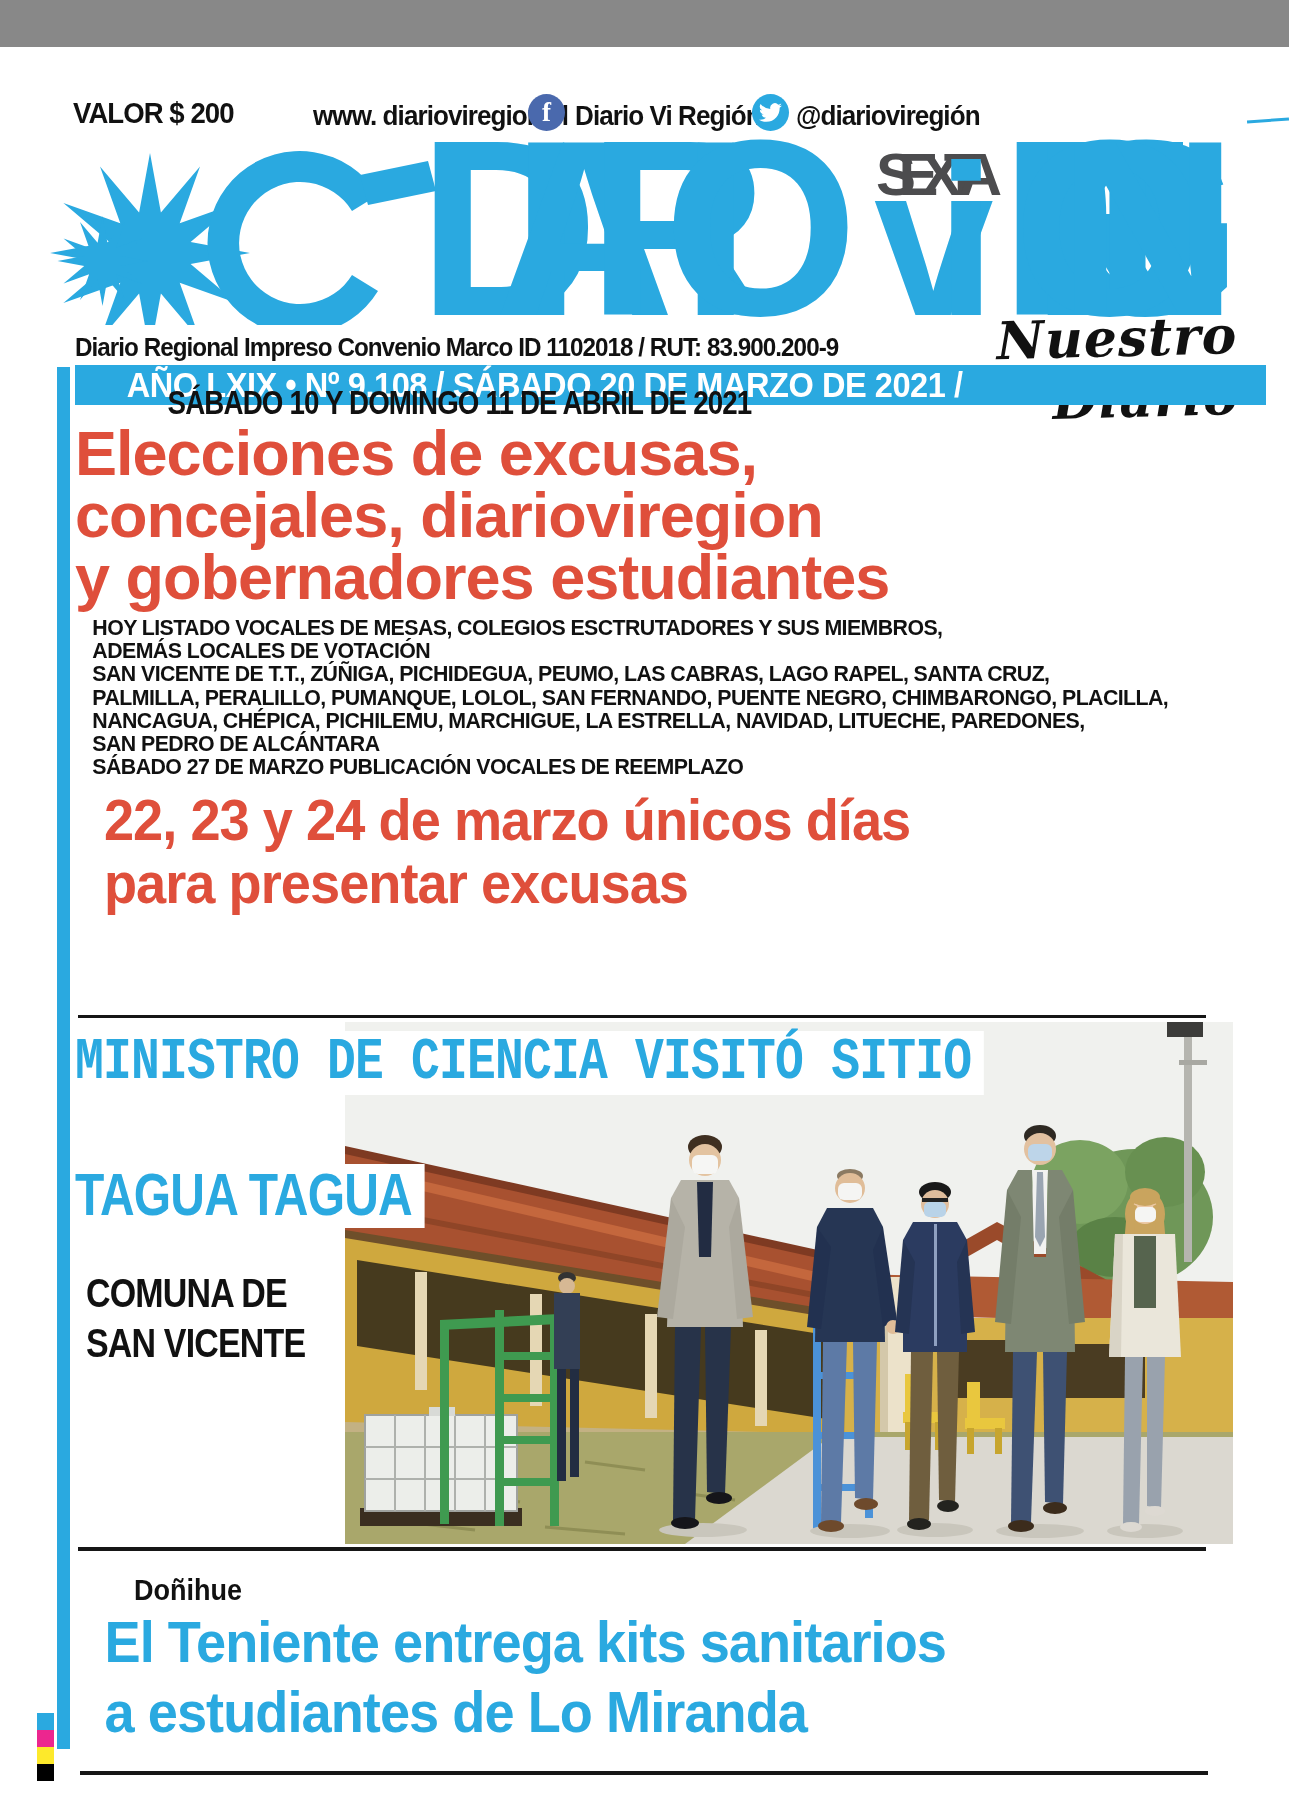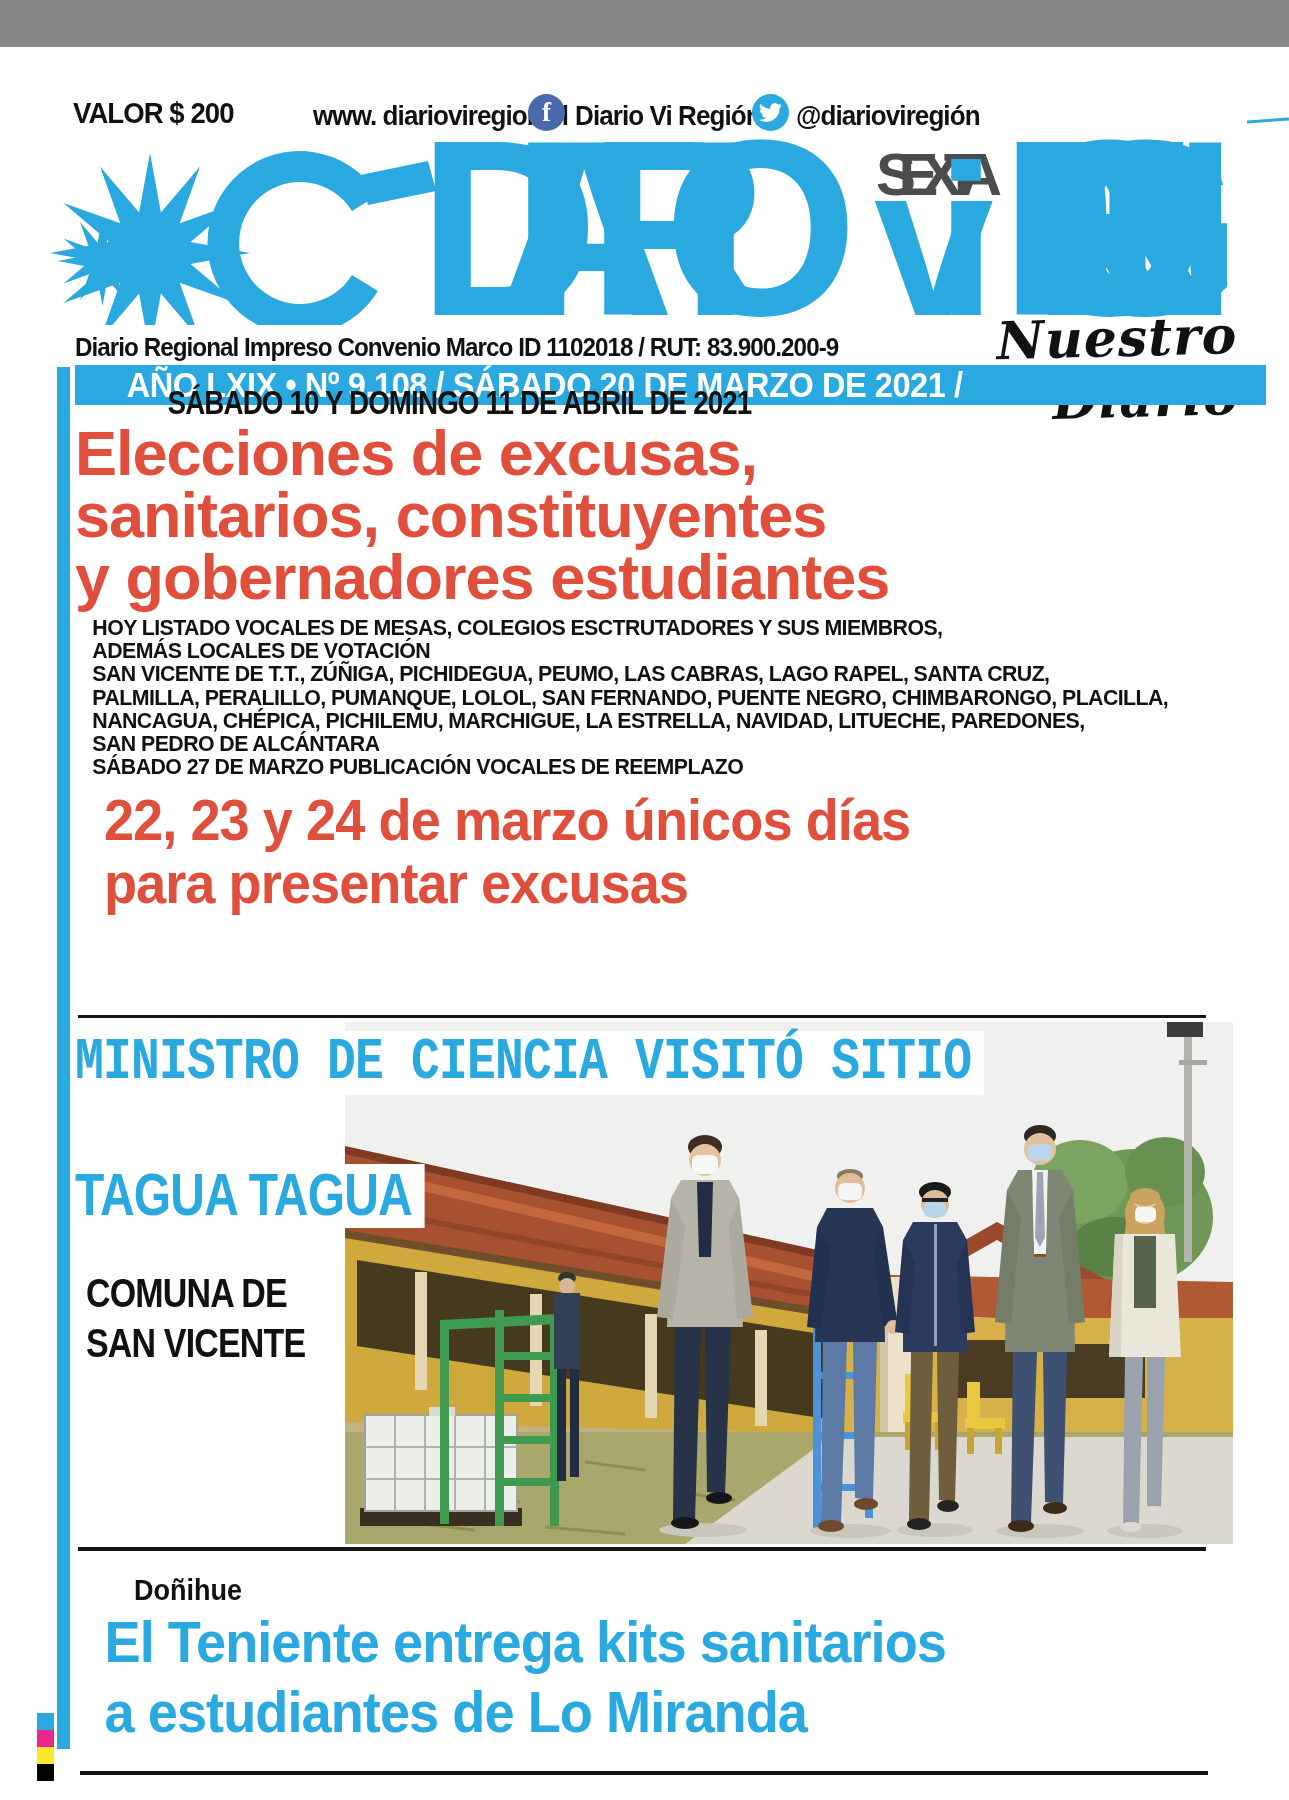--- a/index.html
+++ b/index.html
@@ -97,21 +97,21 @@
 
   <div class="abs" id="left-bar"></div>
   <div class="abs reg-sq" id="sq-c"></div>
   <div class="abs reg-sq" id="sq-m"></div>
   <div class="abs reg-sq" id="sq-y"></div>
   <div class="abs reg-sq" id="sq-k"></div>
 
   <div class="abs" id="lead">
     <div id="lead-kicker">SÁBADO 10 Y DOMINGO 11 DE ABRIL DE 2021</div>
     <div class="lead-head">Elecciones de excusas,</div>
-    <div class="lead-head">sanitarios, constituyentes</div>
+    <div class="lead-head">concejales, diarioviregion</div>
     <div class="lead-head">y gobernadores estudiantes</div>
     <div id="lead-details">
       <div class="detail-line">HOY LISTADO VOCALES DE MESAS, COLEGIOS ESCTRUTADORES Y SUS MIEMBROS,</div>
       <div class="detail-line">ADEMÁS LOCALES DE VOTACIÓN</div>
       <div class="detail-line">SAN VICENTE DE T.T., ZÚÑIGA, PICHIDEGUA, PEUMO, LAS CABRAS, LAGO RAPEL, SANTA CRUZ,</div>
       <div class="detail-line">PALMILLA, PERALILLO, PUMANQUE, LOLOL, SAN FERNANDO, PUENTE NEGRO, CHIMBARONGO, PLACILLA,</div>
       <div class="detail-line">NANCAGUA, CHÉPICA, PICHILEMU, MARCHIGUE, LA ESTRELLA, NAVIDAD, LITUECHE, PAREDONES,</div>
       <div class="detail-line">SAN PEDRO DE ALCÁNTARA</div>
       <div class="detail-line">SÁBADO 27 DE MARZO PUBLICACIÓN VOCALES DE REEMPLAZO</div>
     </div>

